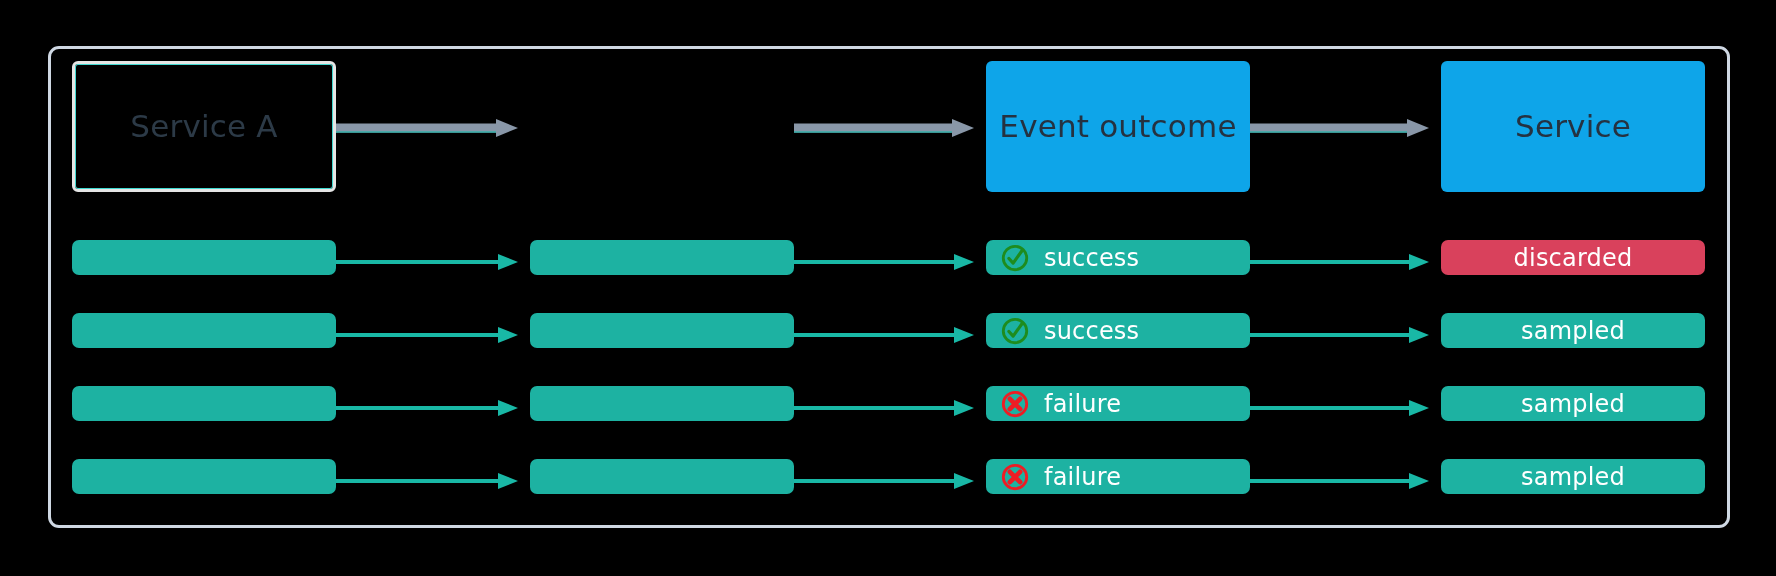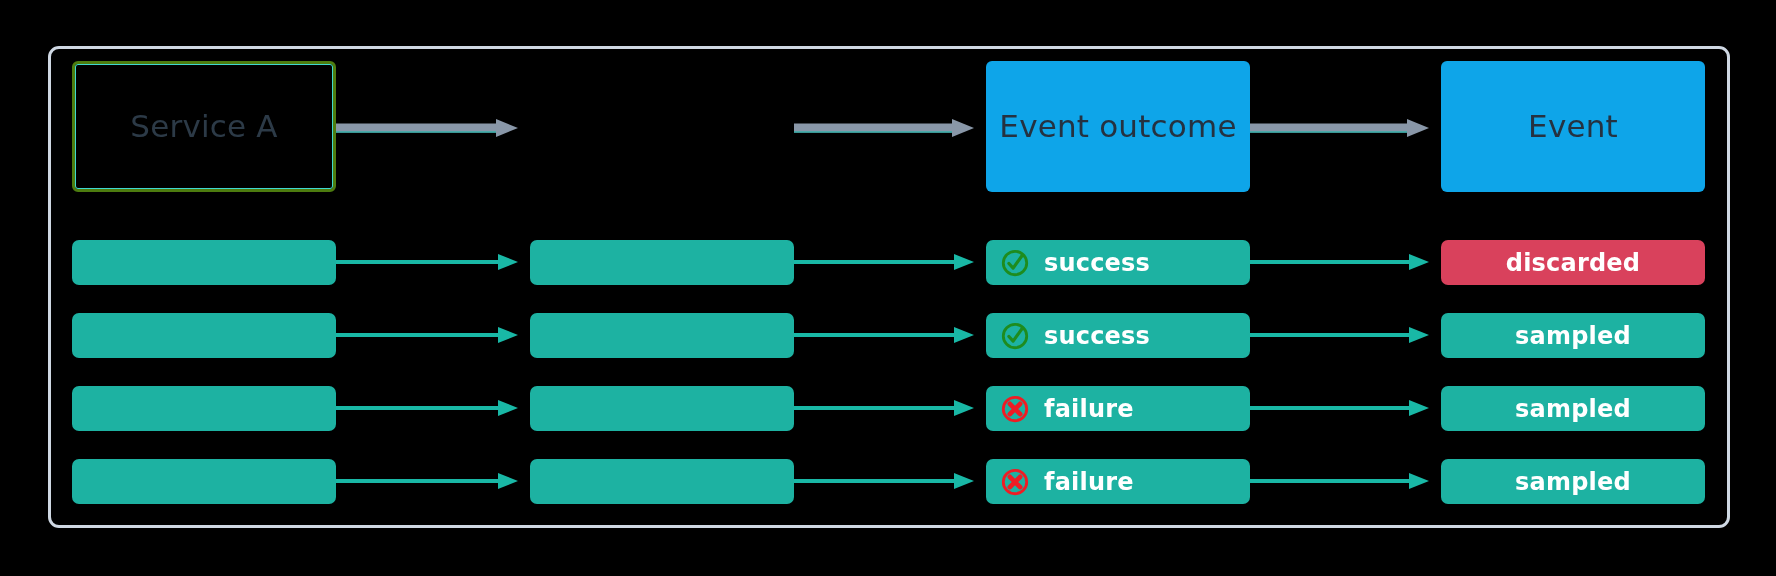--- a/index.html
+++ b/index.html
@@ -45,42 +45,41 @@
     display: flex;
     align-items: center;
     justify-content: center;
     text-align: center;
     font-size: 31px;
     line-height: 1.28;
     letter-spacing: .2px;
   }
   .hdr-outline {
     background: transparent;
-    border: 3px solid #4d7c0f;
+    border: 3px solid #e5e5e5;
     box-shadow: inset 0 0 0 1px #3fd8d0;
     color: #2c3a47;
   }
   .hdr-solid {
     background: #0ea5e9;
     color: #253241;
     border: none;
   }
 
   
   .rowcell {
     position: absolute;
-    height: 45px;
+    height: 35px;
     border-radius: 7px;
     display: flex;
     align-items: center;
     justify-content: center;
     font-size: 24px;
     color: #ffffff;
     letter-spacing: .2px;
-    font-weight: bold;
   }
   .fill-teal    { background: #1db2a2; }
   .fill-crimson { background: #d9415c; }
   .fill-plain   { background: #1db2a2; }
 
   
   .badge-icon {
     justify-content: flex-start;
     padding-left: 14px;
     gap: 14px;
@@ -108,21 +107,21 @@
   <div class="hdr col col-a hdr-outline">
     <span class="nowrap">Service A</span>
   </div>
 
 
   <div class="hdr col col-c hdr-solid">
     <span>Event outcome</span>
   </div>
 
   <div class="hdr col col-d hdr-solid">
-    <span class="nowrap">Event</span>
+    <span class="nowrap">Service</span>
   </div>
 
   <div class="arrow" style="left:336px; top:117px; width:194px;">
     <svg width="194" height="22" viewBox="0 0 194 22">
       <line x1="0" y1="10.5" x2="160" y2="10.5" stroke="#8997a8" stroke-width="8"></line>
       <line x1="0" y1="15" x2="160" y2="15" stroke="#4ec9c6" stroke-width="1.6"></line>
       <path d="M160 2 L182 11 L160 20 Z" fill="#8997a8"></path>
     </svg>
   </div>
 

